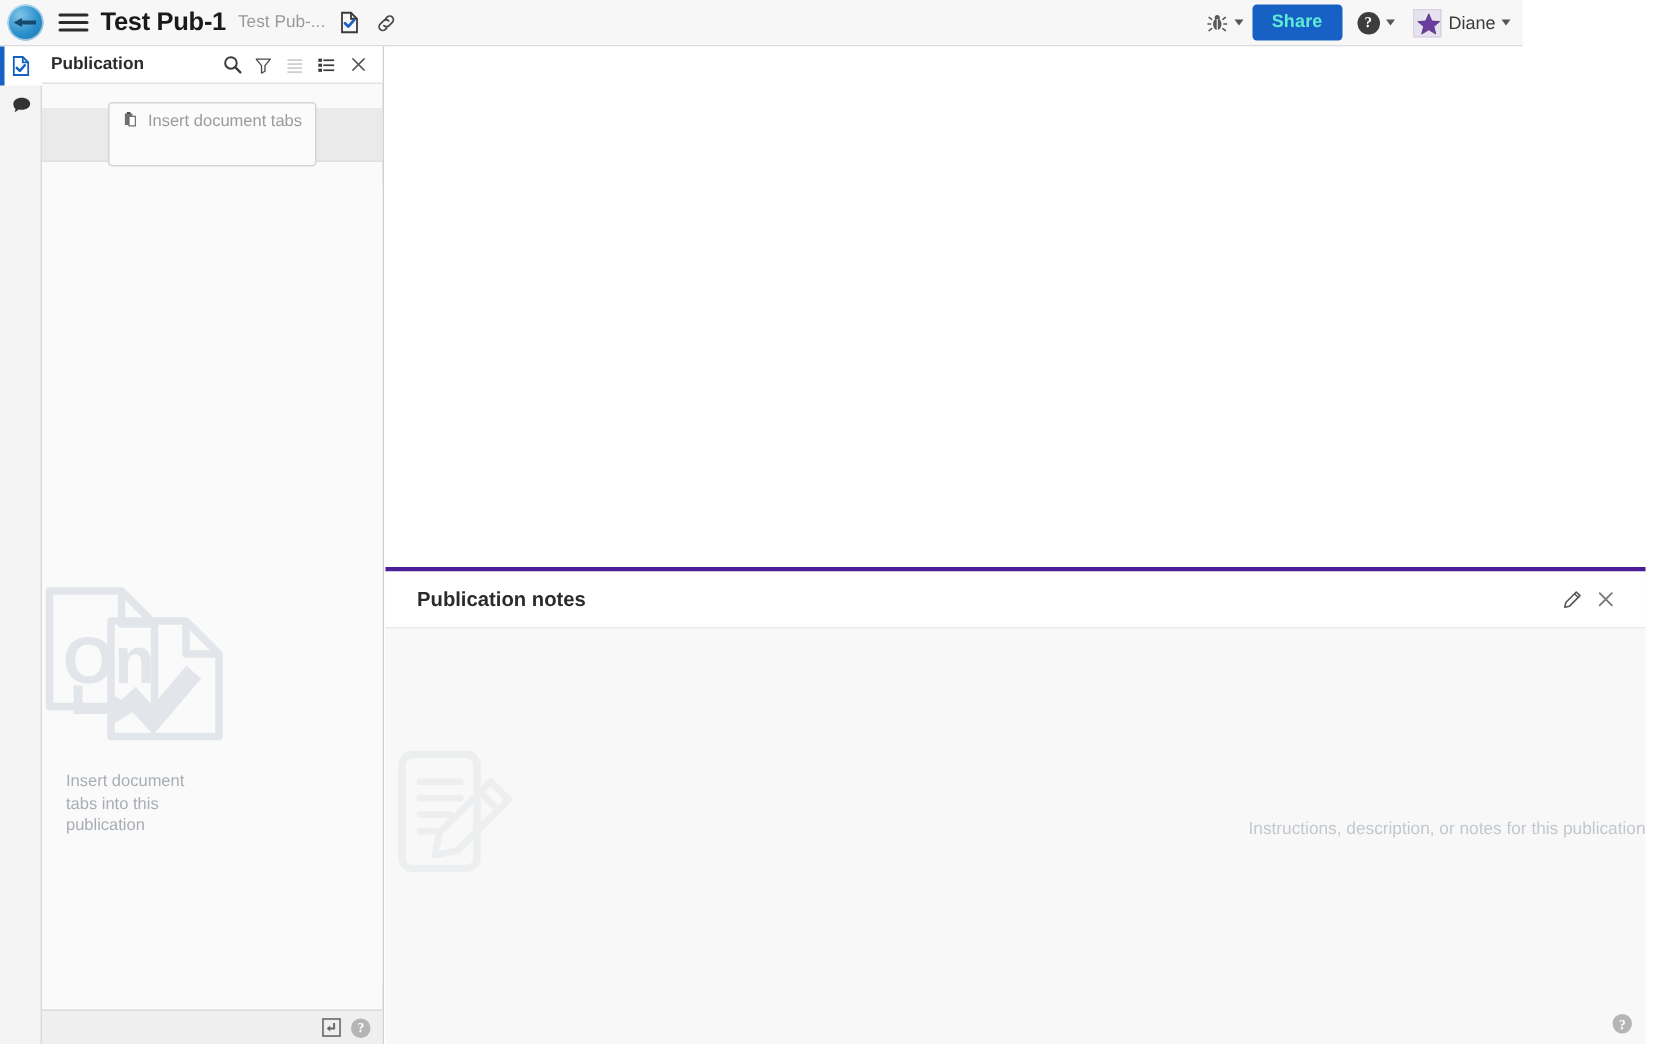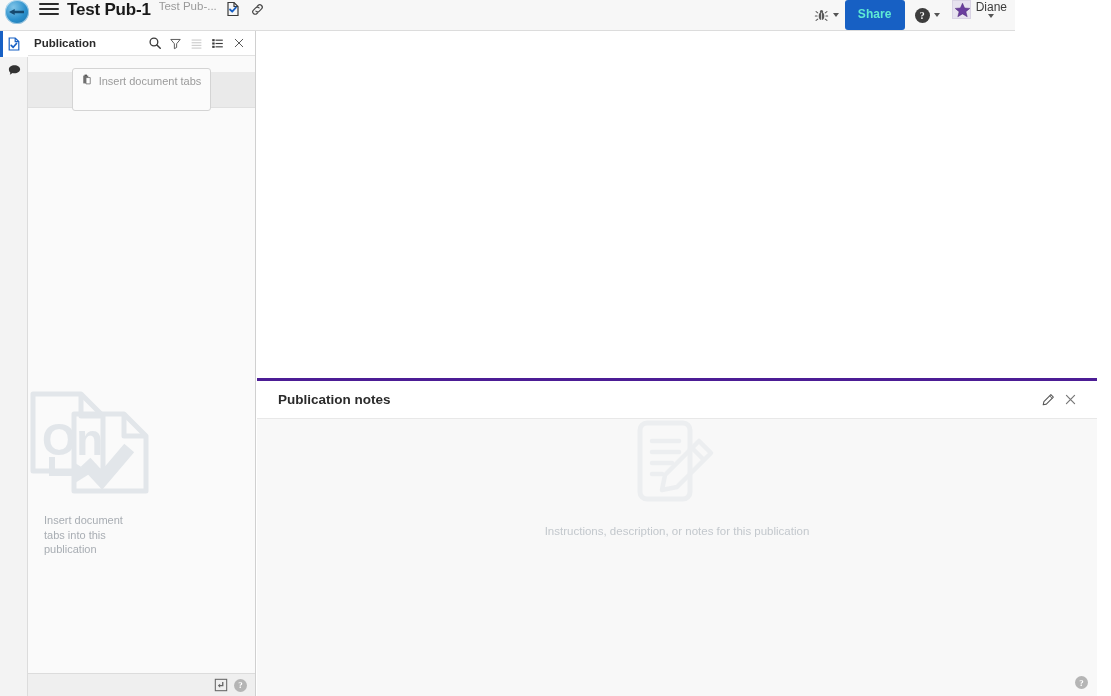--- a/index.html
+++ b/index.html
@@ -9,21 +9,21 @@
     background: #ffffff;
     overflow: hidden;
   }
   #app { position: relative; width: 1111px; height: 696px; }
 
   
   .topbar {
     position: absolute; left: 0; top: 0; width: 1015px; height: 31px;
     background: #f7f7f7;
     border-bottom: 1px solid #dcdcdc;
-    display: flex; 
+    display: flex; align-items: center;
   }
   .logo {
     width: 24px; height: 24px; margin-left: 5px; margin-right: 6px;
     border-radius: 50%;
     background: radial-gradient(circle at 35% 30%, #7fc4e8 0%, #2a8fcb 55%, #1c6fa5 100%);
     box-shadow: inset 0 0 0 1px #ffffff88;
     position: relative; flex: none;
   }
   .logo::after {
     content: ""; position: absolute; left: 4px; top: 9px;
@@ -57,21 +57,21 @@
     width: 15px; height: 15px; border-radius: 50%; background: #3d3d3d; color: #fff;
     font-size: 10px; font-weight: bold; display: flex; align-items: center; justify-content: center;
     font-family: "Liberation Serif", serif;
   }
   .avatar {
     width: 19px; height: 19px; margin-left: 12px; flex: none; cursor: pointer;
     background: #ece8f3; position: relative; overflow: hidden; border: 1px solid #d9d3e4;
   }
   .avatar svg { position: absolute; left: 0; top: 0; }
   .user-name { font-size: 12px; color: #3c3c3c; margin-left: 5px; }
-  .user-wrap { display: flex; align-items: center; cursor: pointer; margin-right: 8px; flex-direction: column; }
+  .user-wrap { display: flex; align-items: center; cursor: pointer; margin-right: 8px; }
 
   
   .rail {
     position: absolute; left: 0; top: 31px; width: 28px; height: 665px;
     background: #f3f3f3; border-right: 1px solid #dcdcdc;
   }
   .rail-item {
     width: 28px; height: 26px; display: flex; align-items: center; justify-content: center;
     cursor: pointer; position: relative;
   }
@@ -134,22 +134,22 @@
     position: absolute; left: 257px; top: 378px; width: 840px; height: 318px;
     background: #f8f8f8; border-top: 3px solid #4c1d95;
     display: flex; flex-direction: column;
   }
   .notes-head {
     height: 38px; background: #ffffff; border-bottom: 1px solid #e8e8e8;
     display: flex; align-items: center; padding: 0 16px 0 21px; flex: none;
   }
   .notes-title { font-size: 13.5px; font-weight: bold; color: #2b2b2b; }
   .notes-tool { width: 22px; height: 22px; display: flex; align-items: center; justify-content: center; cursor: pointer; }
-  .notes-body { flex: 1; position: relative; display: flex; flex-direction: column;
-                align-items: center; justify-content: flex-start; padding-bottom: 24px; }
+  .notes-body { flex: 1; position: relative; display: flex; flex-direction: row;
+                align-items: center; justify-content: space-between; padding-bottom: 24px; }
   .notes-empty-text { font-size: 11.5px; color: #c3c8cd; margin-top: 14px; }
   .corner-help { position: absolute; right: 9px; bottom: 7px; cursor: pointer; }
 </style>
 </head>
 <body>
 
 <div id="app">
 
   <div class="topbar">
 

